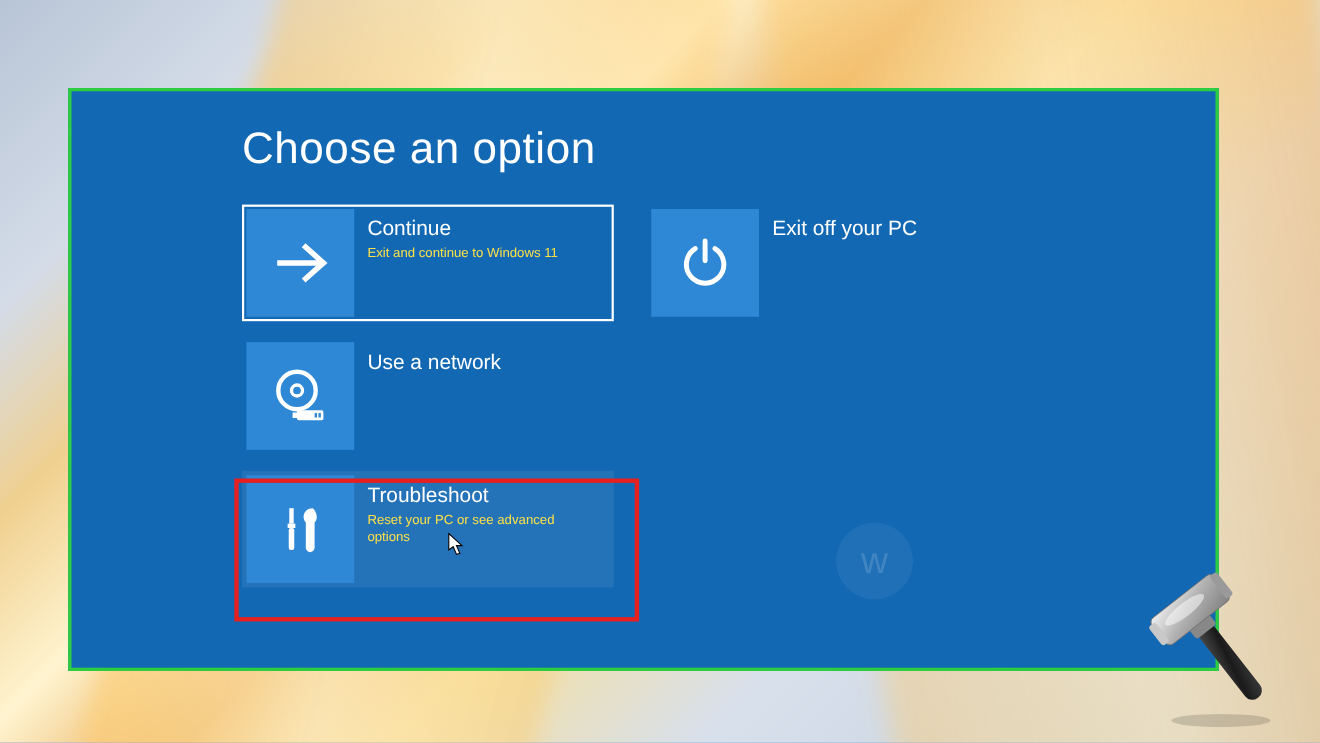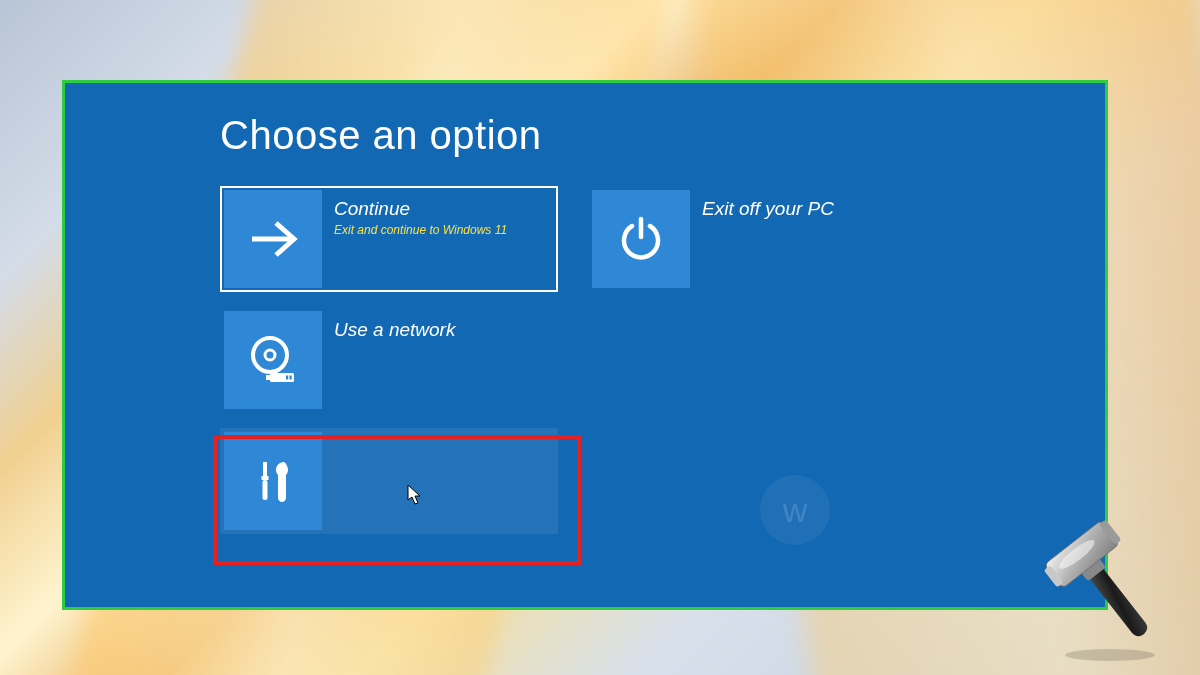--- a/index.html
+++ b/index.html
@@ -41,21 +41,20 @@
       color: #ffffff;
       font-size: 40px;
       font-weight: 300;
       margin-bottom: 28px;
       letter-spacing: 0.5px;
     }
     .options-grid {
       display: flex;
       flex-direction: column;
       gap: 15px;
-      font-style: italic;
     }
     .options-row {
       display: flex;
       gap: 30px;
     }
     .option-tile {
       display: flex;
       align-items: flex-start;
       width: 338px;
       height: 106px;
@@ -202,20 +201,24 @@
           <svg width="50" height="50" viewBox="0 0 50 50">
             <g fill="#ffffff">
 
               <rect x="15" y="6" width="4" height="14"></rect>
               <rect x="13.5" y="20" width="7" height="4"></rect>
               <rect x="14.5" y="24" width="5" height="20" rx="2"></rect>
 
               <path d="M 32 6 C 27 6 24 10 24 14 C 24 16 25 18 26 19 L 26 42 C 26 44 28 46 30 46 C 32 46 34 44 34 42 L 34 19 C 35 18 36 16 36 14 C 36 10 33 6 32 6 M 30 8 L 30 16 L 34 16 L 34 8 Z" transform="translate(4,0)"></path>
             </g>
           </svg>
+        </div>
+        <div class="tile-text">
+          <div class="tile-title">Troubleshoot</div>
+          <div class="tile-desc">Reset your PC or see advanced options</div>
         </div>
       </div>
     </div>
 
   </div>
 
   <div class="watermark">w</div>
 </div>
 
 <div class="highlight-box" style="left:213px; top:435px; width:368px; height:130px;"></div>

